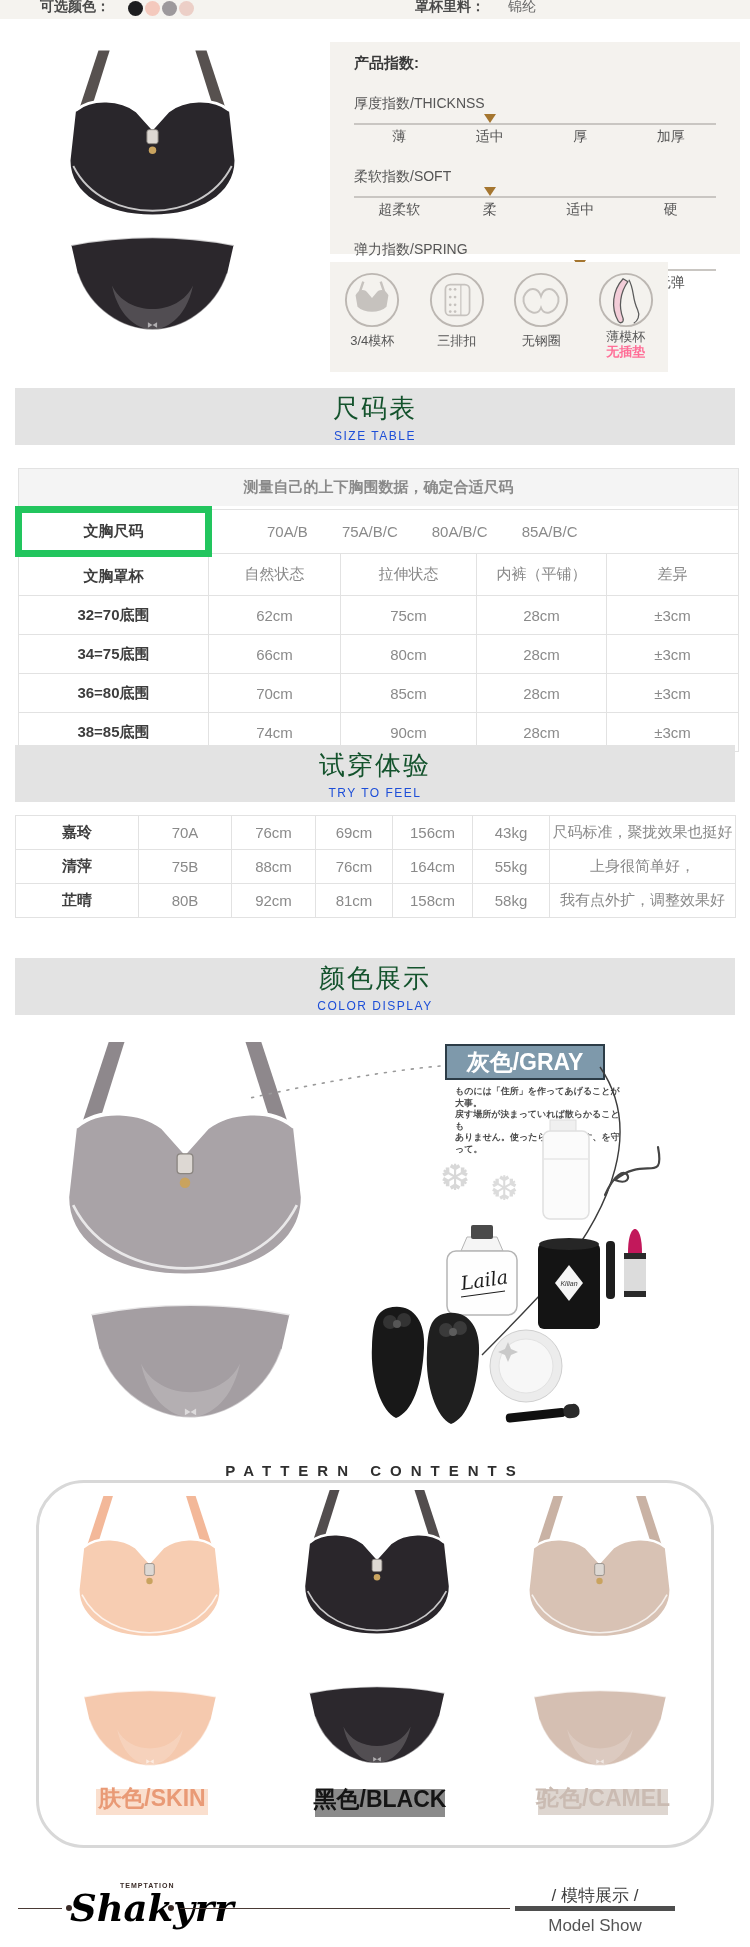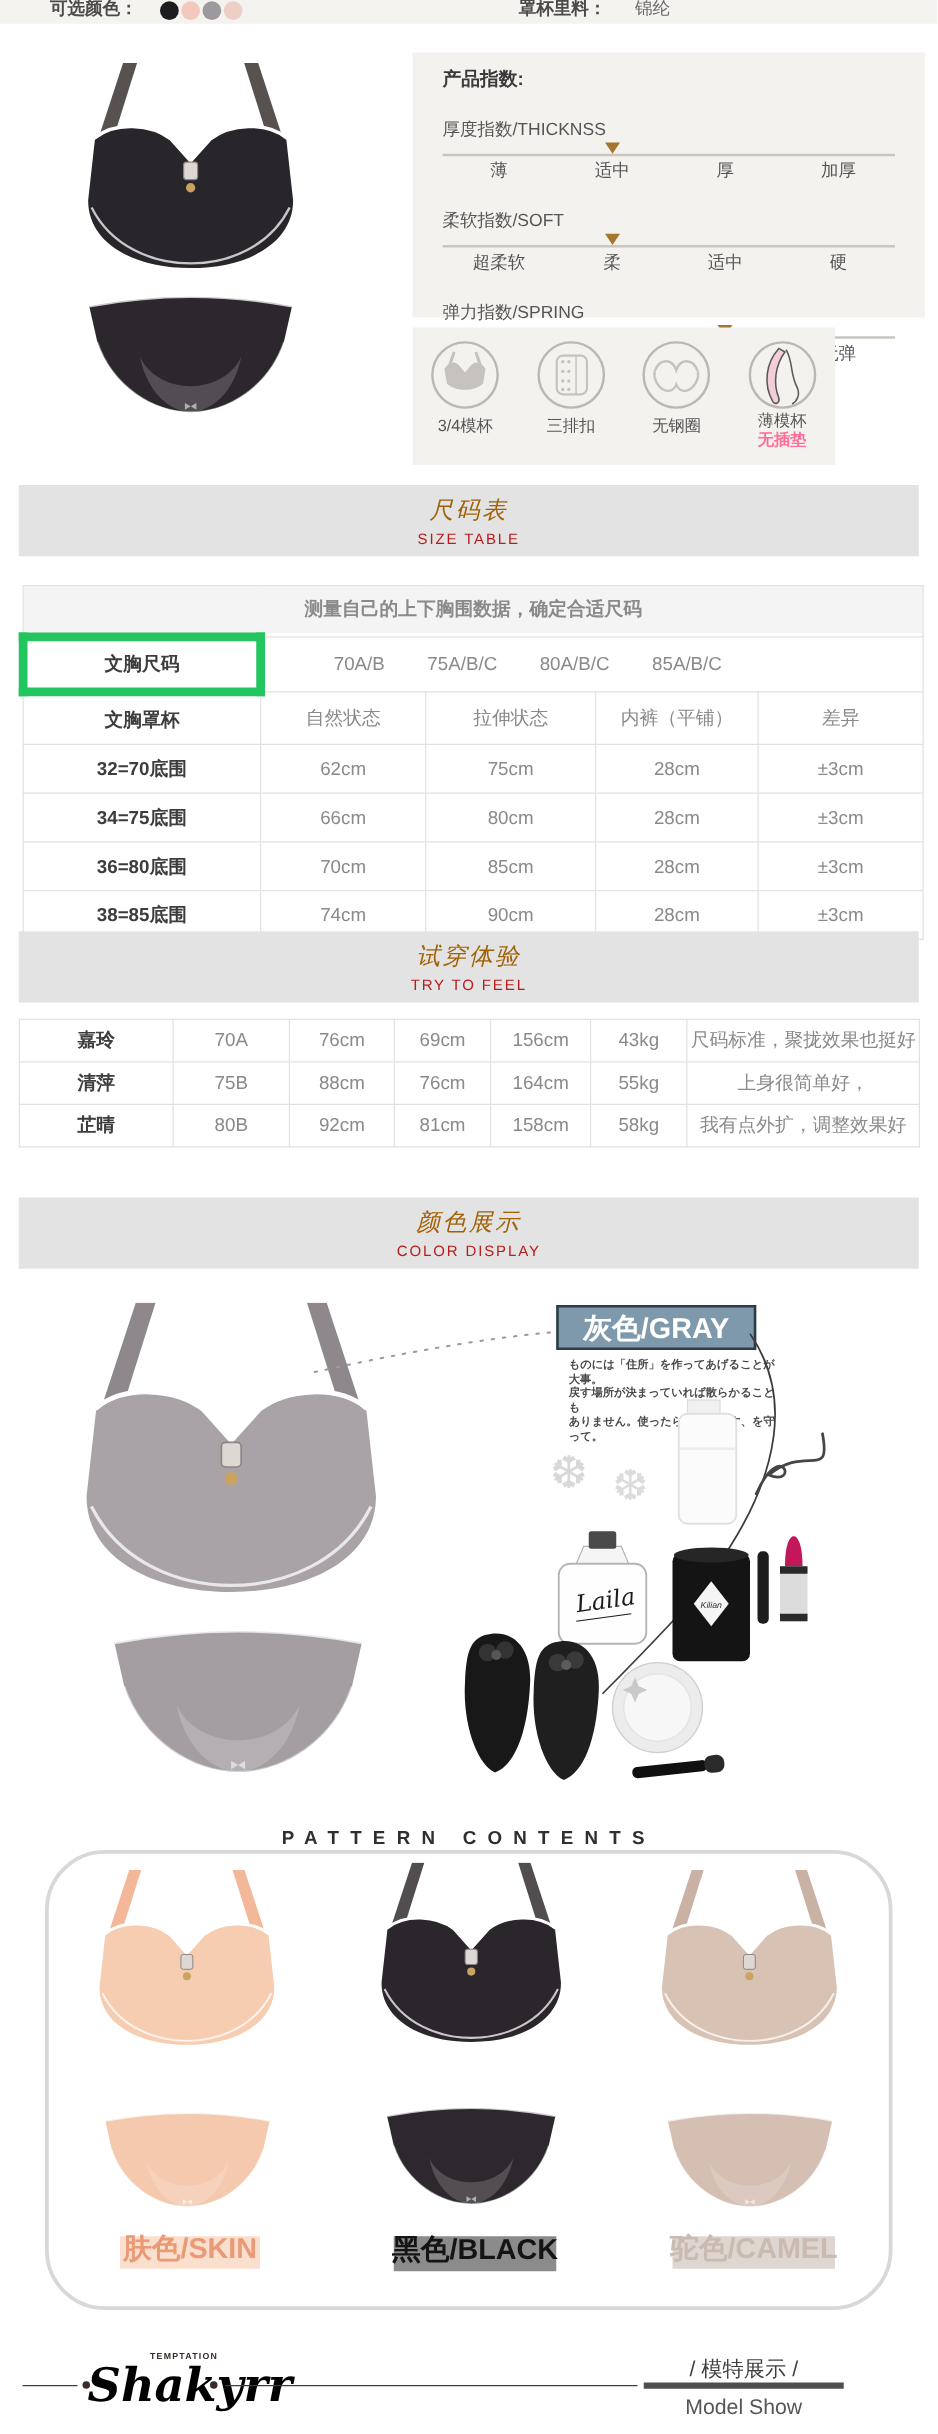--- a/index.html
+++ b/index.html
@@ -30,22 +30,22 @@
   .icons-panel{position:absolute;left:330px;top:262px;width:338px;height:110px;background:#f4f2ee;
                display:flex;}
   .feat{flex:1;display:flex;flex-direction:column;align-items:center;padding-top:9px;}
   .feat-svg{width:58px;height:58px;}
   .feat-label{font-size:13px;color:#555;margin-top:4px;line-height:15px;}
   .feat-sub{font-size:13px;font-weight:bold;line-height:15px;color:var(--pink,#ff6e97);}
 
   
   .banner{position:absolute;left:15px;width:720px;height:57px;background:#e3e3e3;
           display:flex;flex-direction:column;align-items:center;justify-content:center;}
-  .banner .bt{font-size:19px;color:#a16207;letter-spacing:2px;font-style:italic;}
-  .banner .bs{font-size:12px;color:#b91c1c;letter-spacing:1.5px;margin-top:3px;}
+  .banner .bt{font-size:26px;color:#14532d;letter-spacing:2px;}
+  .banner .bs{font-size:12px;color:#1d4ed8;letter-spacing:1.5px;margin-top:3px;}
 
   
   table.tbl{position:absolute;left:15px;border-collapse:collapse;width:720px;table-layout:fixed;}
   table.tbl td{border:1px solid #e2e2e2;text-align:center;font-size:15px;color:#8a8a8a;
                padding:0;overflow:hidden;white-space:nowrap;}
   table.tbl td.c1{font-weight:bold;color:#3d3d3d;}
   .cap-row td{background:#f4f4f4;font-weight:bold;color:#3d3d3d;height:37px;}
   .size-row td{height:37px;border-left:none;border-right:none;}
   .size-row td.c1{border:7px solid #22c55e;}
   .size-vals{display:flex;gap:34px;padding-left:55px;color:#8a8a8a;}

